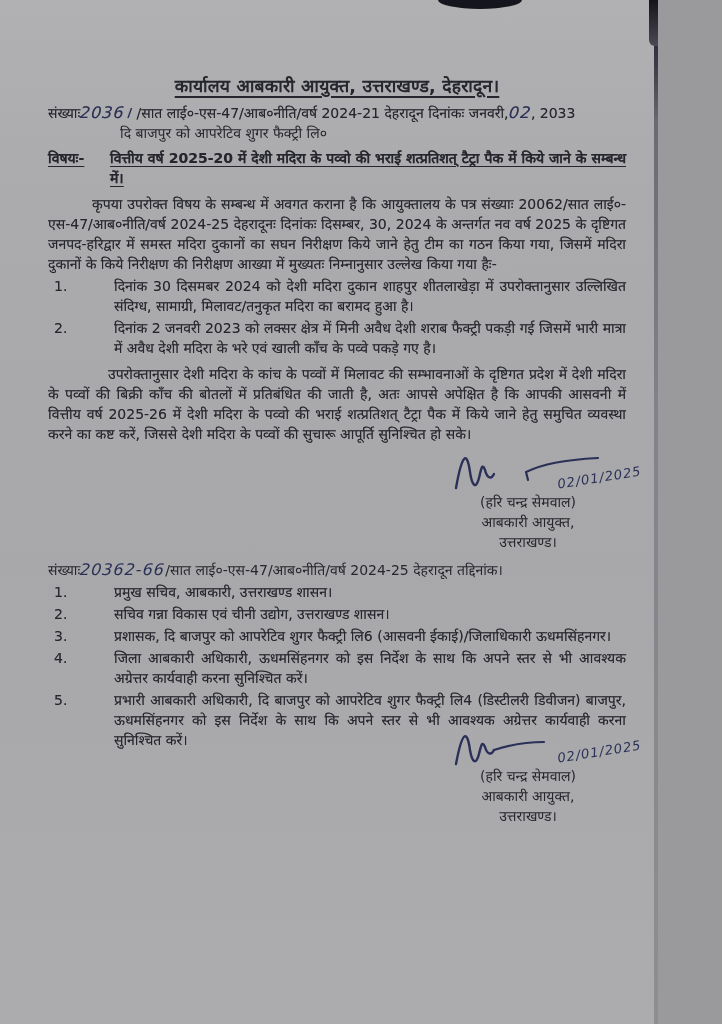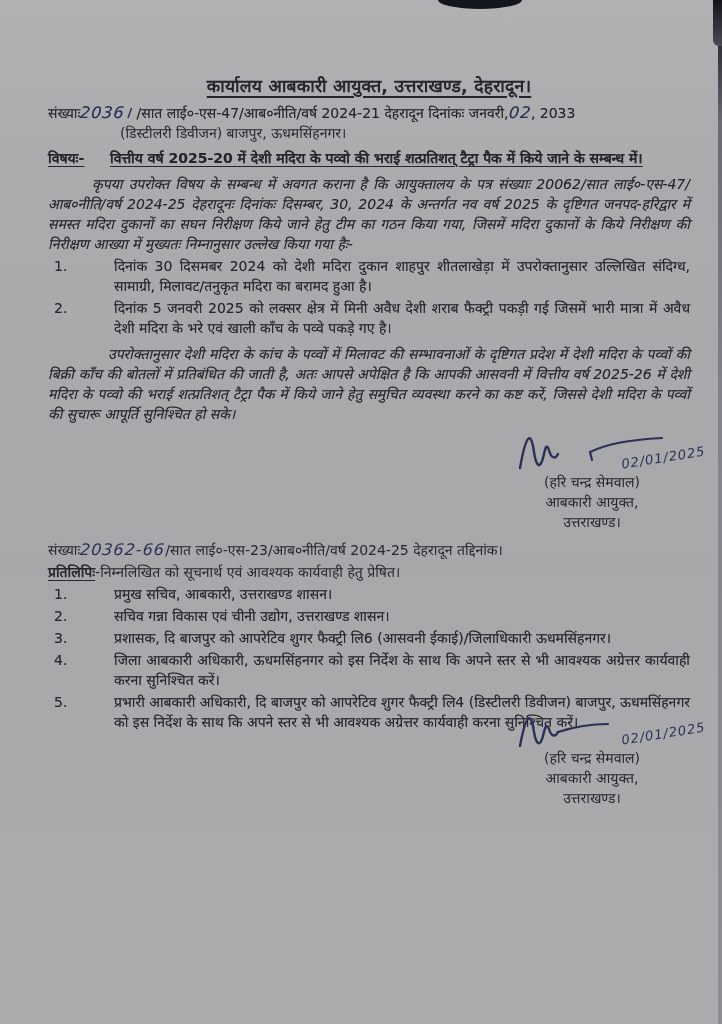--- a/index.html
+++ b/index.html
@@ -4,21 +4,21 @@
 <style>
   html,body{margin:0;padding:0;}
   body{
     width:722px;height:1024px;
     font-family:"DejaVu Sans",sans-serif;
     background:#9a9a9c;
     overflow:hidden;
   }
   .paper{
     position:relative;
-    width:722px;height:1024px;
+    width:658px;height:1024px;
     background:linear-gradient(180deg,#b1b1b3 0%,#ababad 18%,#a8a8aa 55%,#acacae 100%);
     color:#26262e;
     box-sizing:border-box;
     padding:76px 32px 16px 48px;
     font-size:14px;
     line-height:20px;
   }
   
   .scan-blob{
     position:absolute;top:-9px;left:438px;width:84px;height:18px;
@@ -69,21 +69,20 @@
   .subject .txt{
     flex:1;
     text-decoration:underline;
     text-underline-offset:3px;
     text-align:justify;
   }
   .para{
     margin-top:6px;
     text-align:justify;
     text-indent:44px;
-    font-style:italic;
   }
   .numlist{margin-top:2px;}
   .numrow{display:flex;margin-top:2px;}
   .numrow .num{flex:0 0 26px;padding-left:6px;box-sizing:border-box;}
   .numrow .itxt{flex:1;text-align:justify;margin-left:40px;}
   .sigblock{
     width:200px;
     margin:2px -2px 0 auto;
     text-align:center;
   }
@@ -117,62 +116,59 @@
   <div class="scan-edge-top"></div>
 
   <div class="title">
     <span>कार्यालय आबकारी आयुक्त, उत्तराखण्ड, देहरादून।</span>
   </div>
 
   <div class="refline">
     <span>संख्याः</span><span class="hand">2036।</span><span> /सात लाई०-एस-47/आब०नीति/वर्ष 2024-21 देहरादून दिनांकः जनवरी,</span><span class="hand">02</span><span>, 2033</span>
   </div>
 
-  <div class="addr">(डिस्टीलरी डिवीजन) बाजपुर, ऊधमसिंहनगर।</div>
+  <div class="addr">दि बाजपुर को आपरेटिव शुगर फैक्ट्री लि०</div>
 
   <div class="subject">
     <div class="lbl">विषयः-</div>
     <div class="txt">वित्तीय वर्ष 2025-20 में देशी मदिरा के पव्वो की भराई शत्प्रतिशत् टैट्रा पैक में किये जाने के सम्बन्ध में।</div>
   </div>
 
   <div class="para">कृपया उपरोक्त विषय के सम्बन्ध में अवगत कराना है कि आयुक्तालय के पत्र संख्याः 20062/सात लाई०-एस-47/आब०नीति/वर्ष 2024-25 देहरादूनः दिनांकः दिसम्बर, 30, 2024 के अन्तर्गत नव वर्ष 2025 के दृष्टिगत जनपद-हरिद्वार में समस्त मदिरा दुकानों का सघन निरीक्षण किये जाने हेतु टीम का गठन किया गया, जिसमें मदिरा दुकानों के किये निरीक्षण की निरीक्षण आख्या में मुख्यतः निम्नानुसार उल्लेख किया गया हैः-</div>
 
   <div class="numlist">
     <div class="numrow">
       <span class="num">1.</span>
       <span class="itxt">दिनांक 30 दिसमबर 2024 को देशी मदिरा दुकान शाहपुर शीतलाखेड़ा में उपरोक्तानुसार उल्लिखित संदिग्ध, सामाग्री, मिलावट/तनुकृत मदिरा का बरामद हुआ है।</span>
     </div>
     <div class="numrow">
       <span class="num">2.</span>
-      <span class="itxt">दिनांक 5 जनवरी 2025 को लक्सर क्षेत्र में मिनी अवैध देशी शराब फैक्ट्री पकड़ी गई जिसमें भारी मात्रा में अवैध देशी मदिरा के भरे एवं खाली काँच के पव्वे पकड़े गए है।</span>
+      <span class="itxt">दिनांक 2 जनवरी 2023 को लक्सर क्षेत्र में मिनी अवैध देशी शराब फैक्ट्री पकड़ी गई जिसमें भारी मात्रा में अवैध देशी मदिरा के भरे एवं खाली काँच के पव्वे पकड़े गए है।</span>
     </div>
   </div>
 
   <div class="para" style="text-indent:60px;">उपरोक्तानुसार देशी मदिरा के कांच के पव्वों में मिलावट की सम्भावनाओं के दृष्टिगत प्रदेश में देशी मदिरा के पव्वों की बिक्री काँच की बोतलों में प्रतिबंधित की जाती है, अतः आपसे अपेक्षित है कि आपकी आसवनी में वित्तीय वर्ष 2025-26 में देशी मदिरा के पव्वो की भराई शत्प्रतिशत् टैट्रा पैक में किये जाने हेतु समुचित व्यवस्था करने का कष्ट करें, जिससे देशी मदिरा के पव्वों की सुचारू आपूर्ति सुनिश्चित हो सके।</div>
 
   <div class="sigblock">
     <div class="scribble">
       <svg width="160" height="52" viewBox="0 0 160 52">
         <path d="M8,42 C14,8 19,4 22,26 C24,40 28,44 31,32 C33,24 34,16 37,24 C39,32 43,34 46,28" fill="none" stroke="#2a3057" stroke-width="2.4" stroke-linecap="round"></path>
         <path d="M78,26 C95,18 115,14 150,12 M78,26 l2,8" fill="none" stroke="#2a3057" stroke-width="2.2" stroke-linecap="round"></path>
       </svg>
       <span class="sig-date">02/01/2025</span>
     </div>
     <div class="signame">(हरि चन्द्र सेमवाल)</div>
     <div>आबकारी आयुक्त,</div>
     <div>उत्तराखण्ड।</div>
   </div>
 
   <div class="refline2">
-    <span>संख्याः</span><span class="hand">20362-66</span><span>/सात लाई०-एस-23/आब०नीति/वर्ष 2024-25 देहरादून तद्दिनांक।</span>
-  </div>
-
-  <div class="copyhead">
-    <span class="lbl">प्रतिलिपिः</span><span>-निम्नलिखित को सूचनार्थ एवं आवश्यक कार्यवाही हेतु प्रेषित।</span>
-  </div>
+    <span>संख्याः</span><span class="hand">20362-66</span><span>/सात लाई०-एस-47/आब०नीति/वर्ष 2024-25 देहरादून तद्दिनांक।</span>
+  </div>
+
 
   <div class="numlist">
     <div class="numrow">
       <span class="num">1.</span>
       <span class="itxt">प्रमुख सचिव, आबकारी, उत्तराखण्ड शासन।</span>
     </div>
     <div class="numrow">
       <span class="num">2.</span>
       <span class="itxt">सचिव गन्ना विकास एवं चीनी उद्योग, उत्तराखण्ड शासन।</span>
     </div>

